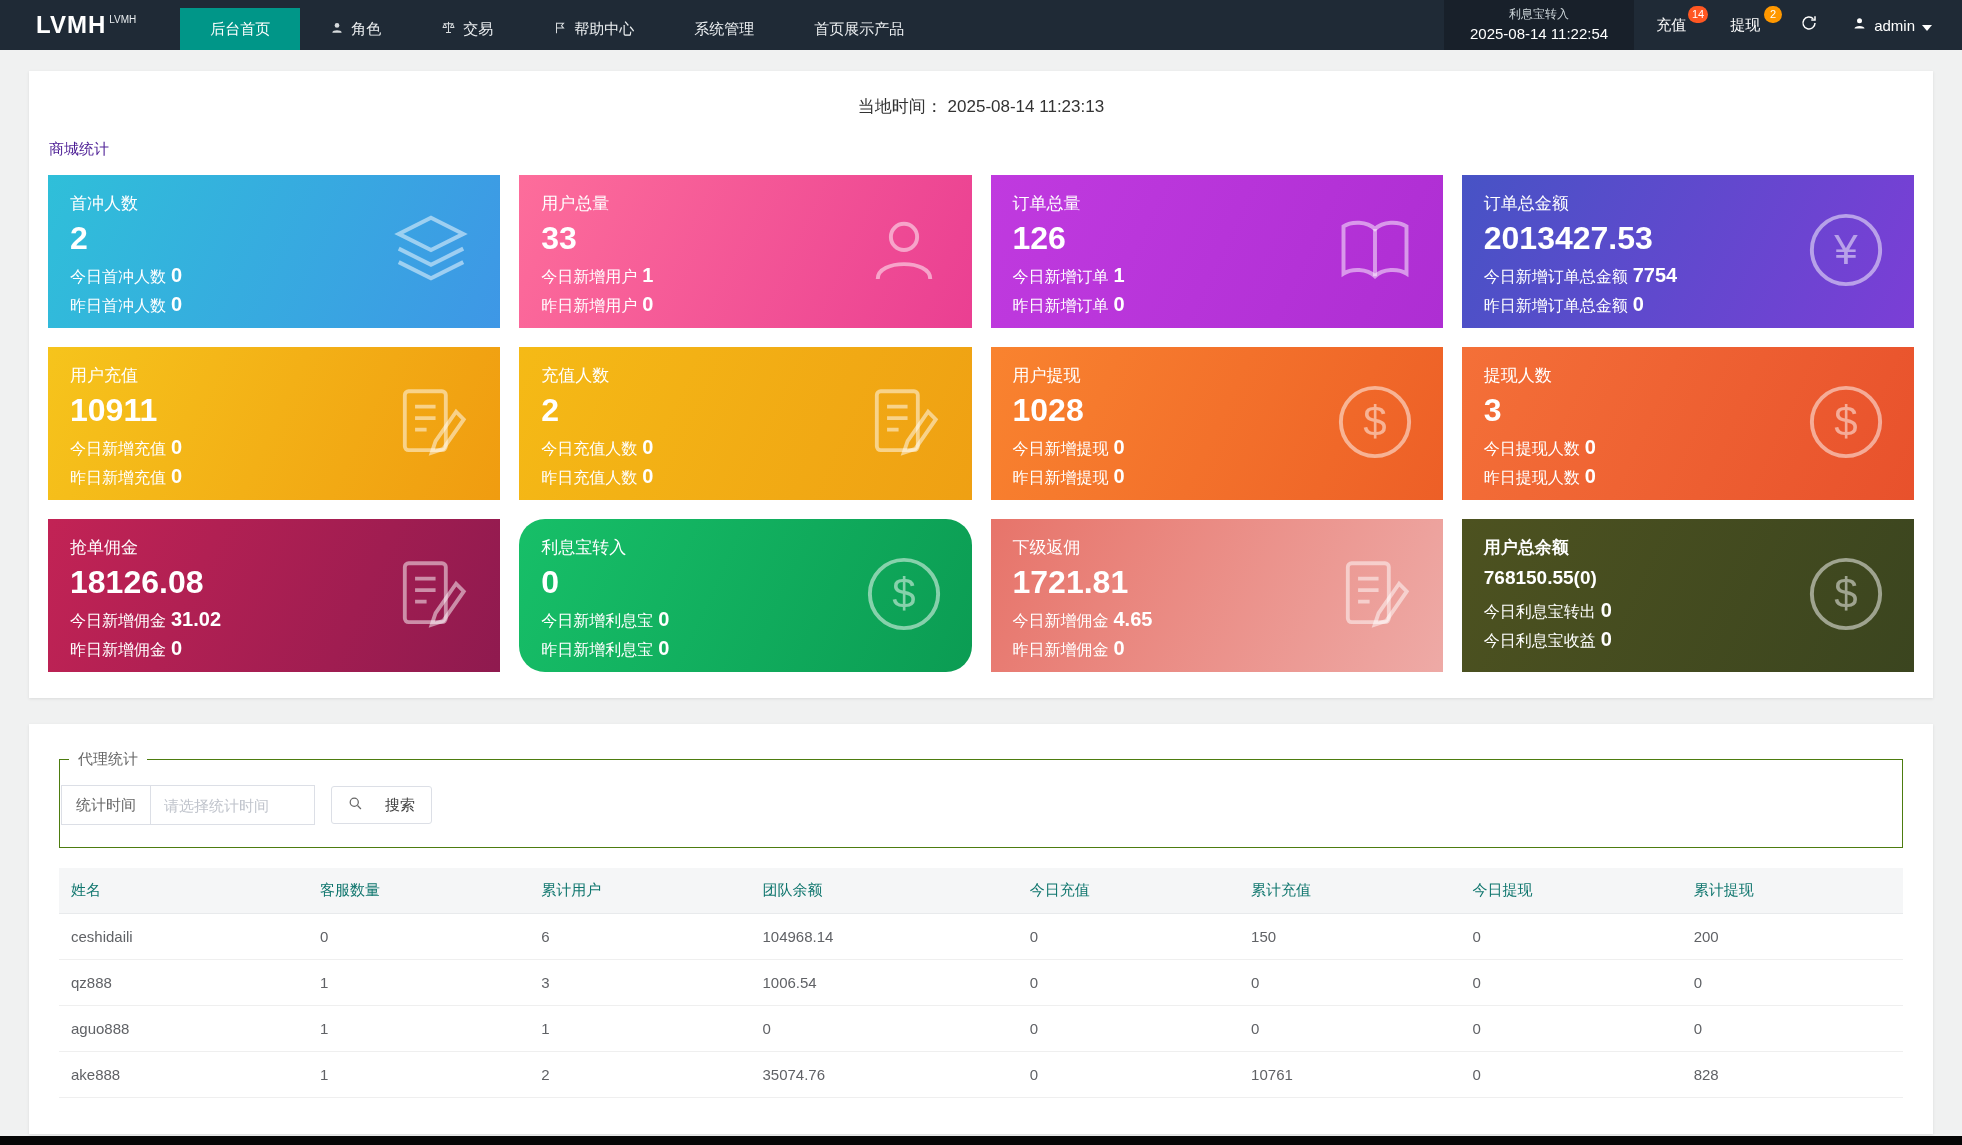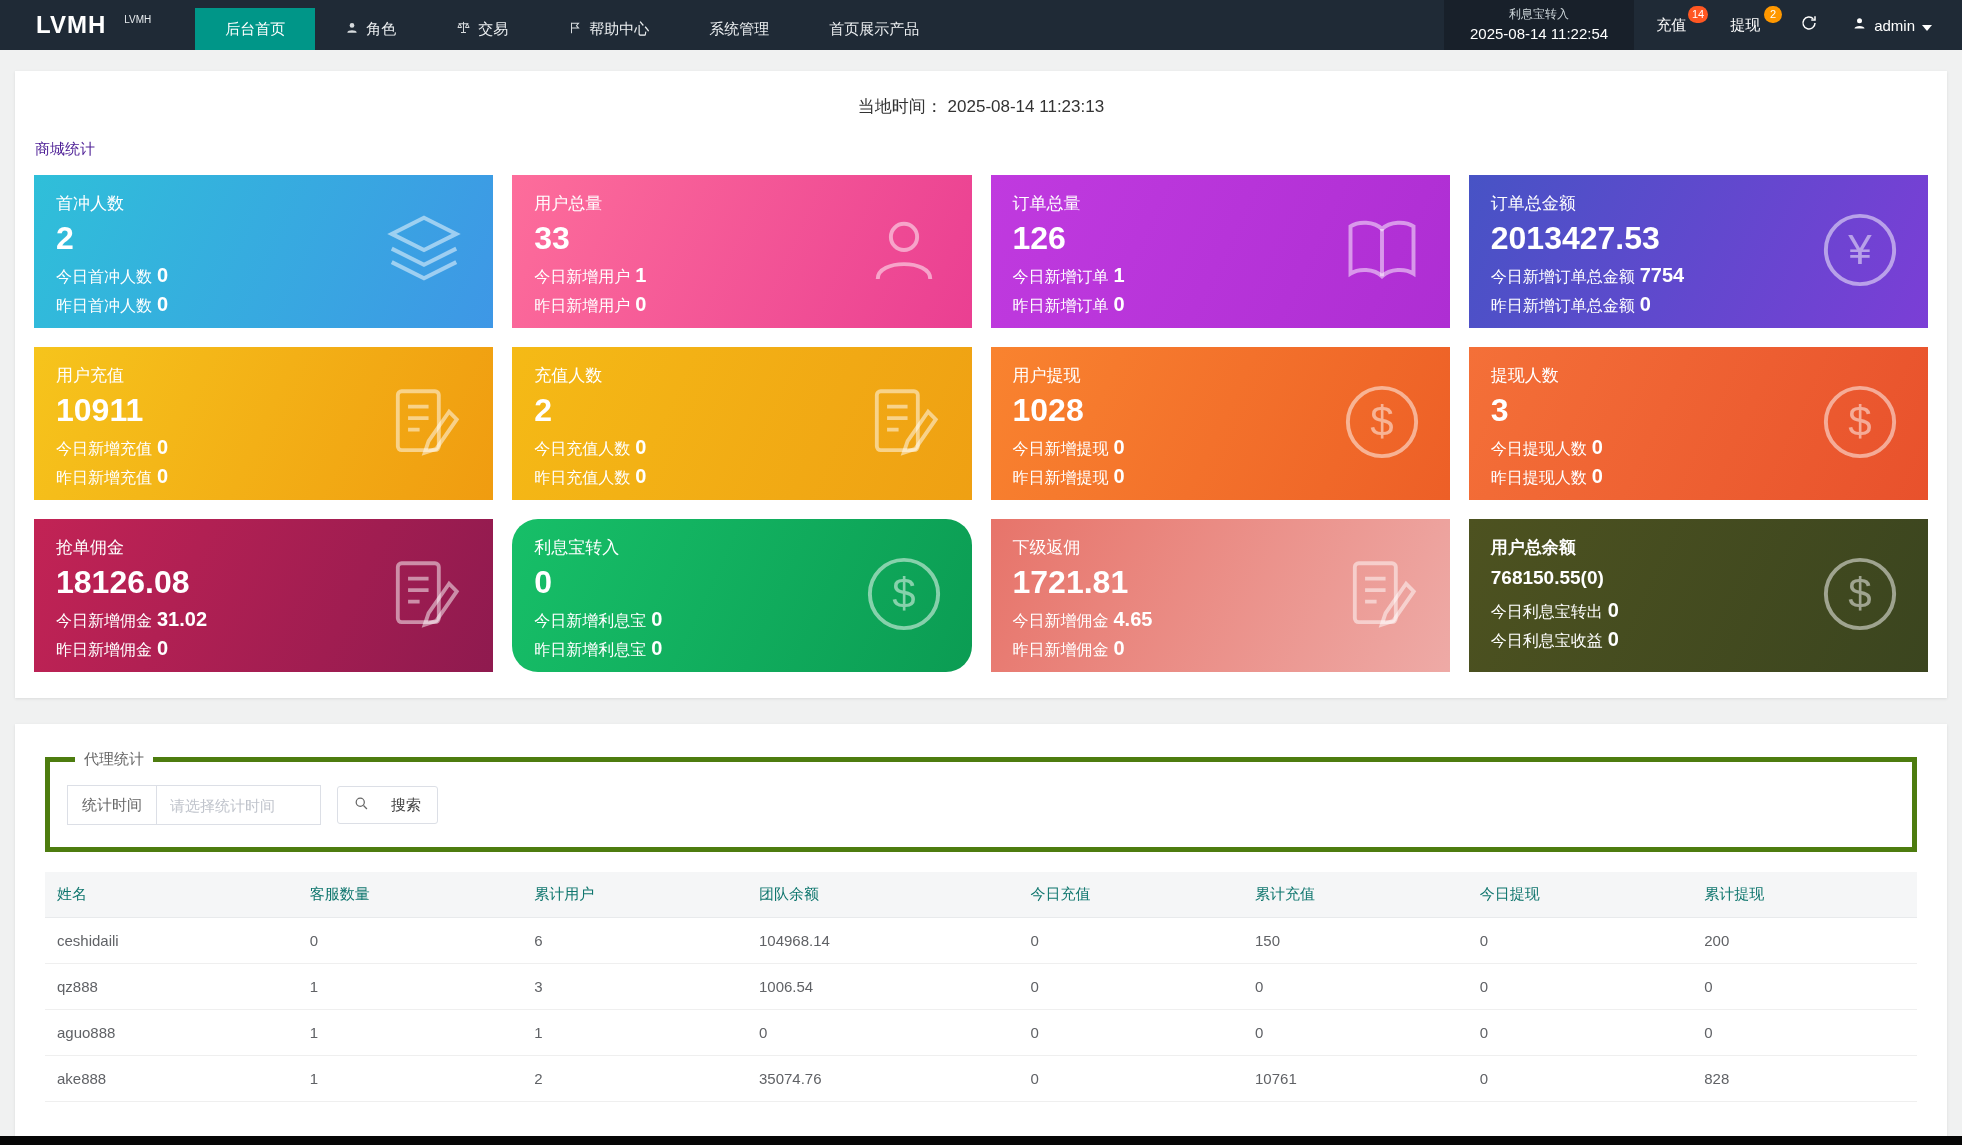--- a/index.html
+++ b/index.html
@@ -9,21 +9,21 @@
     background: #f0f1f1;
     position: relative;
     overflow: hidden;
   }
 
   
   .navbar {
     height: 50px; background: #1f2a36; display: flex; align-items: stretch;
     color: #fff;
   }
-  .logo { display:flex; align-items:center; padding: 0 44px 0 36px; gap: 15px; }
+  .logo { display:flex; align-items:center; padding: 0 44px 0 36px; }
   .logo-main { font-size: 24px; font-weight: bold; letter-spacing: 1px; color:#fff; }
   .logo-sup { font-size: 10px; margin-left: 3px; margin-top: -12px; color:#e8ecef; }
   .nav-items { display:flex; align-items:stretch; }
   .nav-item {
     display:flex; align-items:center; gap:7px; padding: 0 30px;
     font-size: 15px; color: #eceff1; cursor: pointer; white-space: nowrap; margin-top: 8px;
   }
   .nav-item.active { background: #009688; color:#fff; }
   .nav-item svg { opacity: .9; }
   .nav-right { margin-left:auto; display:flex; align-items:center; }
@@ -37,39 +37,39 @@
   .badge {
     position:absolute; top:6px; right:0; min-width:18px; height:17px; line-height:17px;
     border-radius: 9px; font-size: 11px; text-align:center; padding: 0 4px; color:#fff;
   }
   .badge-recharge { background:#ff5722; }
   .badge-withdraw { background:#ff9800; }
   .nav-refresh { padding: 0 18px; display:flex; align-items:center; cursor:pointer; height:100%; }
   .nav-user { display:flex; align-items:center; gap:7px; padding: 0 30px 0 16px; font-size:15px; cursor:pointer; height:100%; }
 
   
-  .panel { background:#fff; margin: 0 15px; box-shadow: 0 1px 3px rgba(0,0,0,.09); }
+  .panel { background:#fff; margin: 0 29px; box-shadow: 0 1px 3px rgba(0,0,0,.09); }
   .panel-stats { margin-top: 21px; padding-bottom: 26px; }
   .time-row { text-align:center; padding-top: 24px; font-size: 17px; color:#333; }
   .section-label { margin: 22px 0 12px 20px; font-size: 15px; color:#4c1d95; }
 
   
   .cards { display:grid; grid-template-columns: repeat(4, 1fr); gap: 19px; padding: 4px 19px 0; }
   .card { height: 153px; color:#fff; position:relative; padding: 17px 22px; overflow:hidden; }
   .card-title { font-size: 17px; }
   .card-title.bold { font-weight: bold; }
   .card-value { font-size: 32px; font-weight: bold; margin: 5px 0 7px; }
   .card-value.sm { font-size: 19px; margin: 8px 0 10px; }
   .card-line { font-size: 16px; margin-top: 5px; }
   .card-line b { font-size: 20px; margin-left: 5px; }
   .card-icon { position:absolute; right: 26px; top: 50%; transform: translateY(-50%); color: rgba(255,255,255,.5); }
 
   
   .panel-agent { margin-top: 26px; padding: 26px 30px 36px; }
-  fieldset.agent-box { border: 5px solid #4d7c0f; padding: 16px 17px 22px; }
+  fieldset.agent-box { border: 1px solid #4d7c0f; padding: 16px 1px 22px; }
   fieldset.agent-box legend { font-size: 15px; color:#666; padding: 0 9px; margin-left: 8px; }
   .filter-row { display:flex; align-items:center; }
   .addon {
     border: 1px solid #dcdfe6; border-right: none; height: 40px; line-height: 38px;
     padding: 0 14px; font-size: 15px; color:#666; background:#fff;
   }
   .date-input {
     border: 1px solid #dcdfe6; height: 40px; width: 165px; padding: 0 13px;
     font-size: 15px; color:#333; outline:none; font-family: "Liberation Sans", sans-serif;
   }

